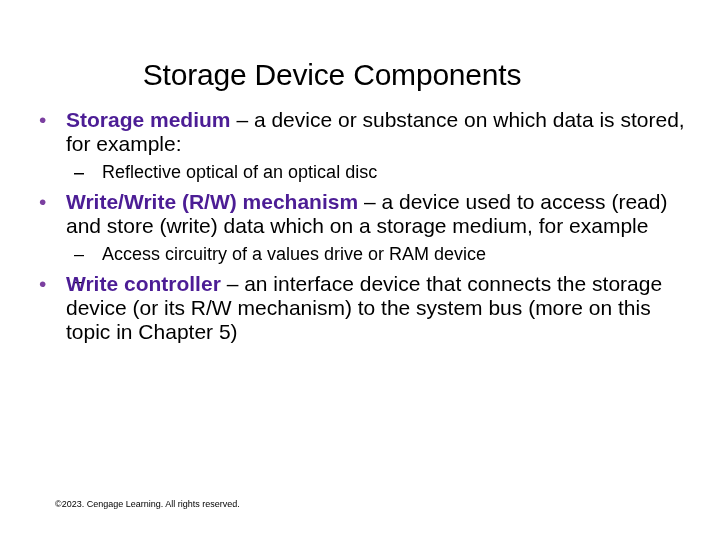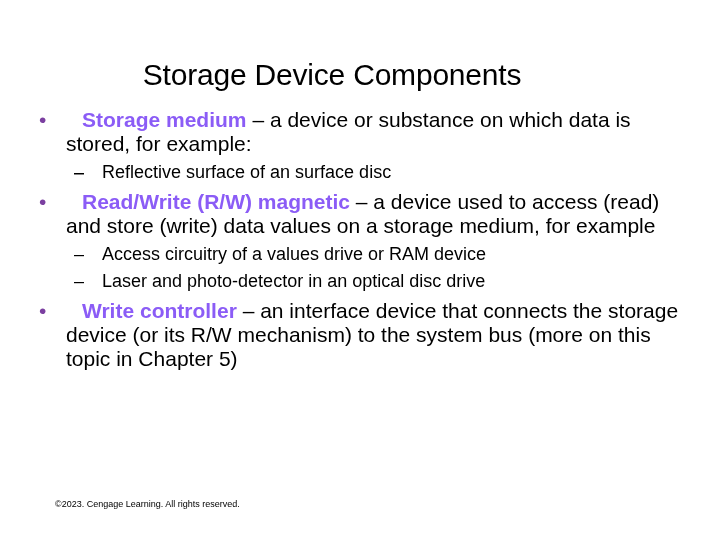--- a/index.html
+++ b/index.html
@@ -49,23 +49,22 @@
   }
   .l1-bullet {
     position: absolute;
     left: 11px;
     top: 0;
     font-size: 21px;
     line-height: 24px;
     color: #7B3FA0;
   }
   .term {
-    color: #8b5cf6;
+    color: #4c1d95;
     font-weight: bold;
-    margin-left: 16px;
   }
   .l1-text {
     color: #000000;
   }
   .sub-list {
     margin-top: 5px;
     margin-bottom: 7px;
   }
   .l2-item {
     position: relative;
@@ -111,38 +110,37 @@
       </div>
       <div class="sub-list">
         <div class="l2-item">
           <span class="l2-bullet">–</span>
         </div>
         <div class="l2-item">
           <span class="l2-bullet">–</span>
         </div>
         <div class="l2-item">
           <span class="l2-bullet">–</span>
-          <span>Reflective surface of an surface disc</span>
+          <span>Reflective optical of an optical disc</span>
         </div>
       </div>
     </div>
 
     <div class="l1-group">
       <div class="l1-item">
         <span class="l1-bullet">•</span>
-        <span class="term">Read/Write (R/W) magnetic</span><span class="l1-text"> – a device used to access (read) and store (write) data values on a storage medium, for example</span>
+        <span class="term">Write/Write (R/W) mechanism</span><span class="l1-text"> – a device used to access (read) and store (write) data which on a storage medium, for example</span>
       </div>
       <div class="sub-list">
         <div class="l2-item">
           <span class="l2-bullet">–</span>
           <span>Access circuitry of a values drive or RAM device</span>
         </div>
         <div class="l2-item">
           <span class="l2-bullet">–</span>
-          <span>Laser and photo-detector in an optical disc drive</span>
         </div>
       </div>
     </div>
 
     <div class="l1-group">
       <div class="l1-item">
         <span class="l1-bullet">•</span>
         <span class="term">Write controller</span><span class="l1-text"> – an interface device that connects the storage device (or its R/W mechanism) to the system bus  (more on this topic in Chapter 5)</span>
       </div>
     </div>

